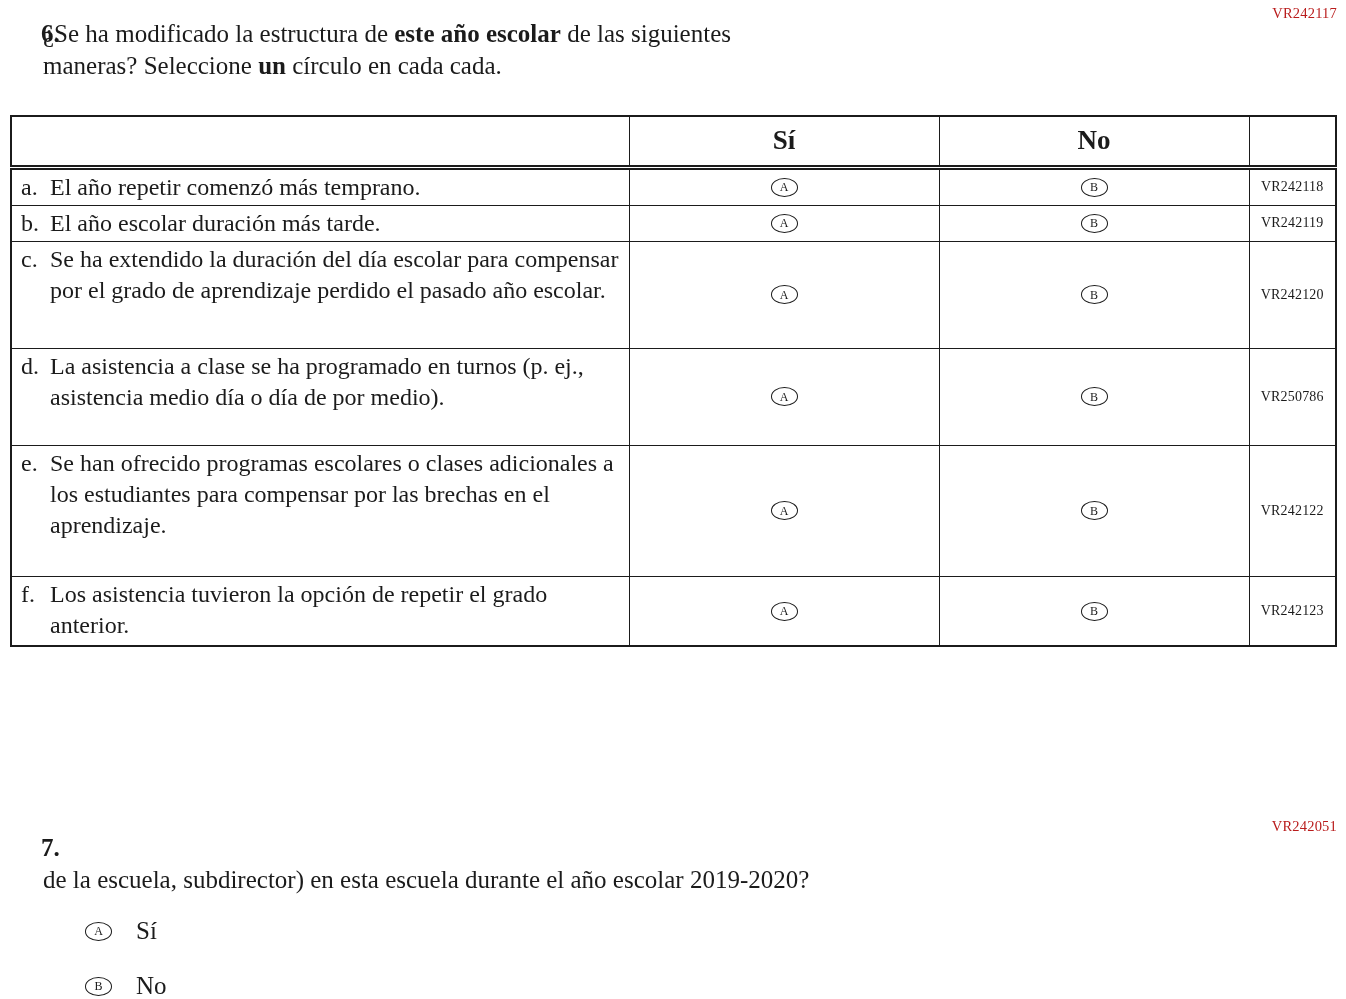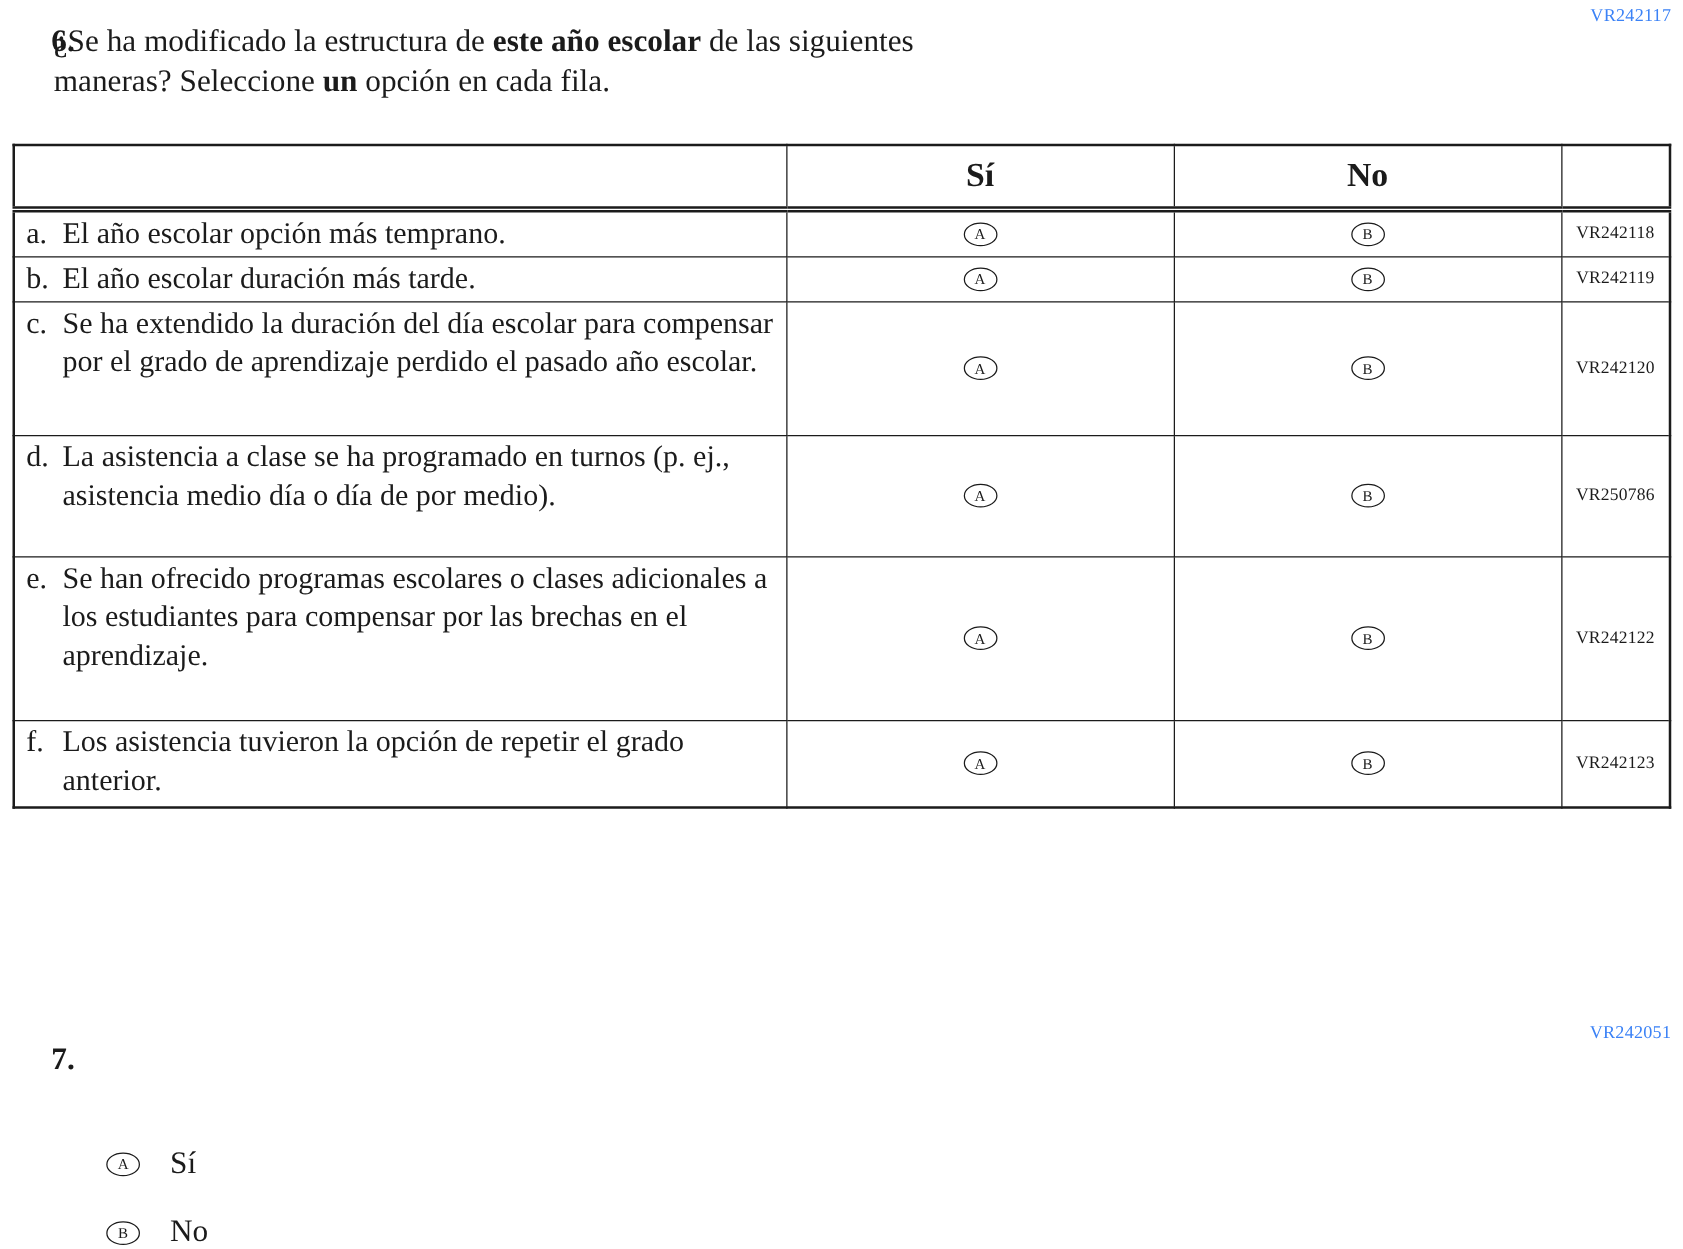--- a/index.html
+++ b/index.html
@@ -13,21 +13,21 @@
     position: relative;
     width: 1346px;
     height: 999px;
     background: #ffffff;
     overflow: hidden;
   }
   .vr-code {
     position: absolute;
     font-size: 14.5px;
     letter-spacing: 0.2px;
-    color: #3b82f6;
+    color: #b91c1c;
   }
   .vr-code.top-right { top: 5px; right: 9px; }
   .vr-code.mid-right { top: 818px; right: 9px; }
 
   
   .question {
     position: absolute;
     left: 0;
     display: flex;
   }
@@ -126,21 +126,21 @@
 </style>
 </head>
 <body>
 
 <div class="page">
 
   <div class="vr-code top-right">VR242117</div>
 
   <div class="question q6">
     <div class="qnum">6.</div>
-    <div class="qtext"><span>¿Se ha modificado la estructura de </span><b>este año escolar</b><span> de las siguientes</span><br><span>maneras? Seleccione </span><b>un</b><span> opción en cada fila.</span></div>
+    <div class="qtext"><span>¿Se ha modificado la estructura de </span><b>este año escolar</b><span> de las siguientes</span><br><span>maneras? Seleccione </span><b>un</b><span> círculo en cada cada.</span></div>
   </div>
 
   <table class="grid">
     <colgroup>
       <col class="c-stmt">
         <col class="c-si">
         <col class="c-no">
         <col class="c-code">
     </colgroup>
     <thead>
@@ -149,21 +149,21 @@
         <th>Sí</th>
         <th>No</th>
         <th></th>
       </tr>
     </thead>
     <tbody>
       <tr class="r-a">
         <td class="stmt">
           <div class="stmt-inner">
             <span class="row-letter">a.</span>
-            <span class="row-text">El año escolar opción más temprano.</span>
+            <span class="row-text">El año repetir comenzó más temprano.</span>
           </div>
         </td>
         <td class="opt"><span class="bubble">
               <span>A</span>
             </span></td>
         <td class="opt"><span class="bubble">
               <span>B</span>
             </span></td>
         <td class="codecell">VR242118</td>
       </tr>
@@ -242,21 +242,21 @@
             </span></td>
         <td class="codecell">VR242123</td>
       </tr>
     </tbody>
   </table>
 
   <div class="vr-code mid-right">VR242051</div>
 
   <div class="question q7">
     <div class="qnum">7.</div>
-    <div class="qtext"><br></div>
+    <div class="qtext"><br><span>de la escuela, subdirector) en esta escuela durante el año escolar 2019-2020?</span></div>
   </div>
 
   <div class="q7-options">
     <div class="q7-option">
       <span class="bubble">
           <span>A</span>
         </span>
       <span class="opt-label">Sí</span>
     </div>
     <div class="q7-option">

